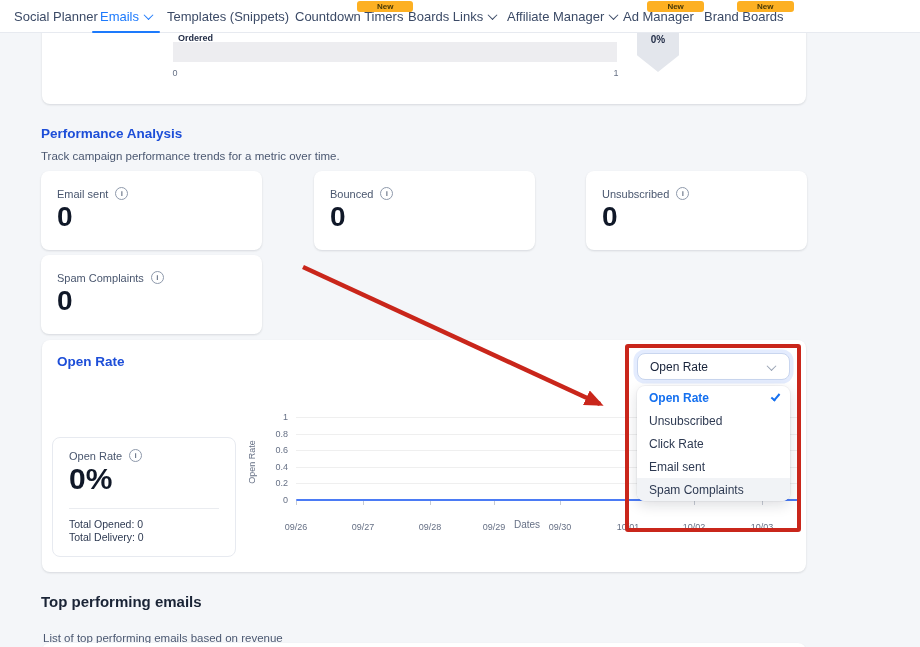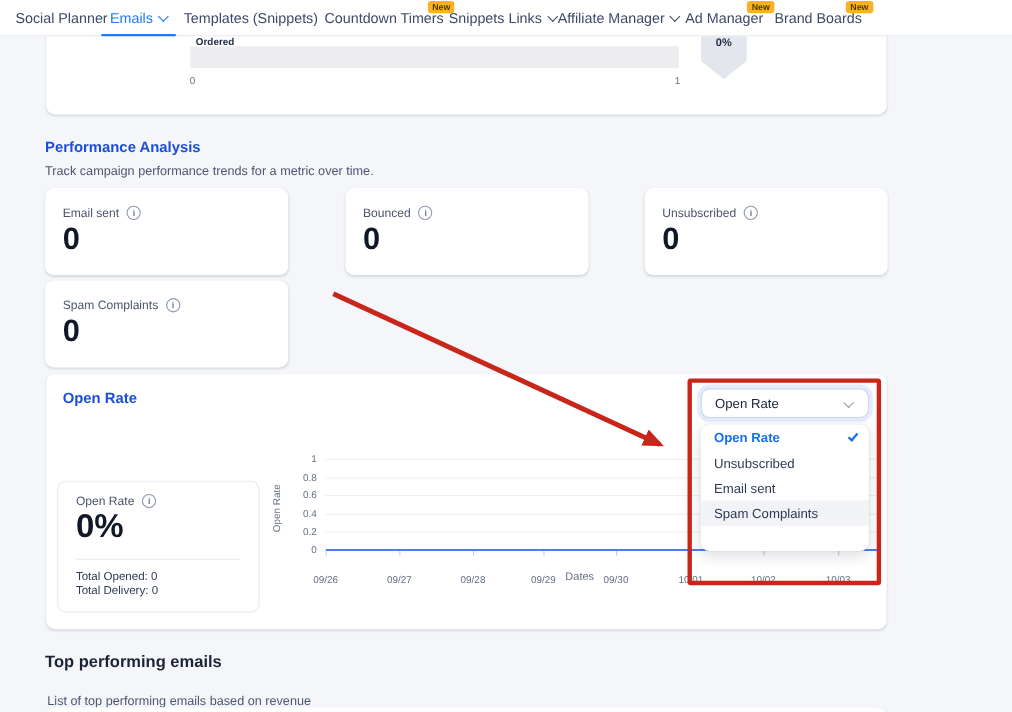--- a/index.html
+++ b/index.html
@@ -11,21 +11,21 @@
   .navbar { position:absolute; left:0; top:0; width:920px; height:33px; background:#ffffff;
             border-bottom:1px solid #e7eaf0; z-index:10; }
   .nav-item { position:absolute; top:0; height:33px; display:flex; align-items:center; gap:6px;
               font-size:13px; color:#3b4a66; cursor:pointer; white-space:nowrap; }
   .nav-item.active { color:#1d7afc; }
   .nav-underline { position:absolute; left:-8px; right:-8px; bottom:0; height:2.5px;
                    background:#1d7afc; border-radius:2px; }
   .chev { display:inline-block; width:7px; height:7px; border-right:1.6px solid currentColor;
           border-bottom:1.6px solid currentColor; transform:rotate(45deg) translate(-1px,-1px); }
   .badge { position:absolute; top:1px; right:-10px; background:#fdb022; color:#4a3a08;
-           font-size:8px; font-weight:700; padding:1px 4px; border-radius:3px; line-height:9px; }
+           font-size:8px; font-weight:700; padding:1px 20px; border-radius:3px; line-height:9px; }
 
   
   .card { position:absolute; background:#ffffff; border-radius:8px;
           box-shadow:0 1px 2px rgba(16,24,40,.07), 0 1px 3px rgba(16,24,40,.06); }
 
   
   .funnel-bar { position:absolute; background:#ededf0; }
   .funnel-stage { position:absolute; background:#e3e6ec;
                   clip-path:polygon(0 0, 100% 0, 100% 80%, 50% 100%, 0 80%); }
   .axis-num { position:absolute; font-size:9px; color:#667085; transform:translateX(-50%); }
@@ -103,21 +103,21 @@
     <span class="nav-underline"></span>
   </div>
   <div class="nav-item" style="left:167px;">
     <span>Templates (Snippets)</span>
   </div>
   <div class="nav-item" style="left:295px;">
     <span>Countdown Timers</span>
     <span class="badge">New</span>
   </div>
   <div class="nav-item" style="left:408px;">
-    <span>Snippets Links</span>
+    <span>Boards Links</span>
     <span class="chev"></span>
   </div>
   <div class="nav-item" style="left:507px;">
     <span>Affiliate Manager</span>
     <span class="chev"></span>
   </div>
   <div class="nav-item" style="left:623px;">
     <span>Ad Manager</span>
     <span class="badge">New</span>
   </div>
@@ -221,20 +221,23 @@
 
 <div class="menu" style="left:637px; top:386px; width:153px; height:115px;">
   <div class="menu-item selected">
     <span>Open Rate</span>
     <span class="check"></span>
   </div>
   <div class="menu-item">
     <span>Unsubscribed</span>
   </div>
   <div class="menu-item">
+    <span>Click Rate</span>
+  </div>
+  <div class="menu-item">
     <span>Email sent</span>
   </div>
   <div class="menu-item hovered">
     <span>Spam Complaints</span>
   </div>
 </div>
 
 <div class="anno-rect" style="left:625px; top:344px; width:176px; height:188px;"></div>
 <svg class="anno-svg" width="920" height="647" viewBox="0 0 920 647">
   <defs>

